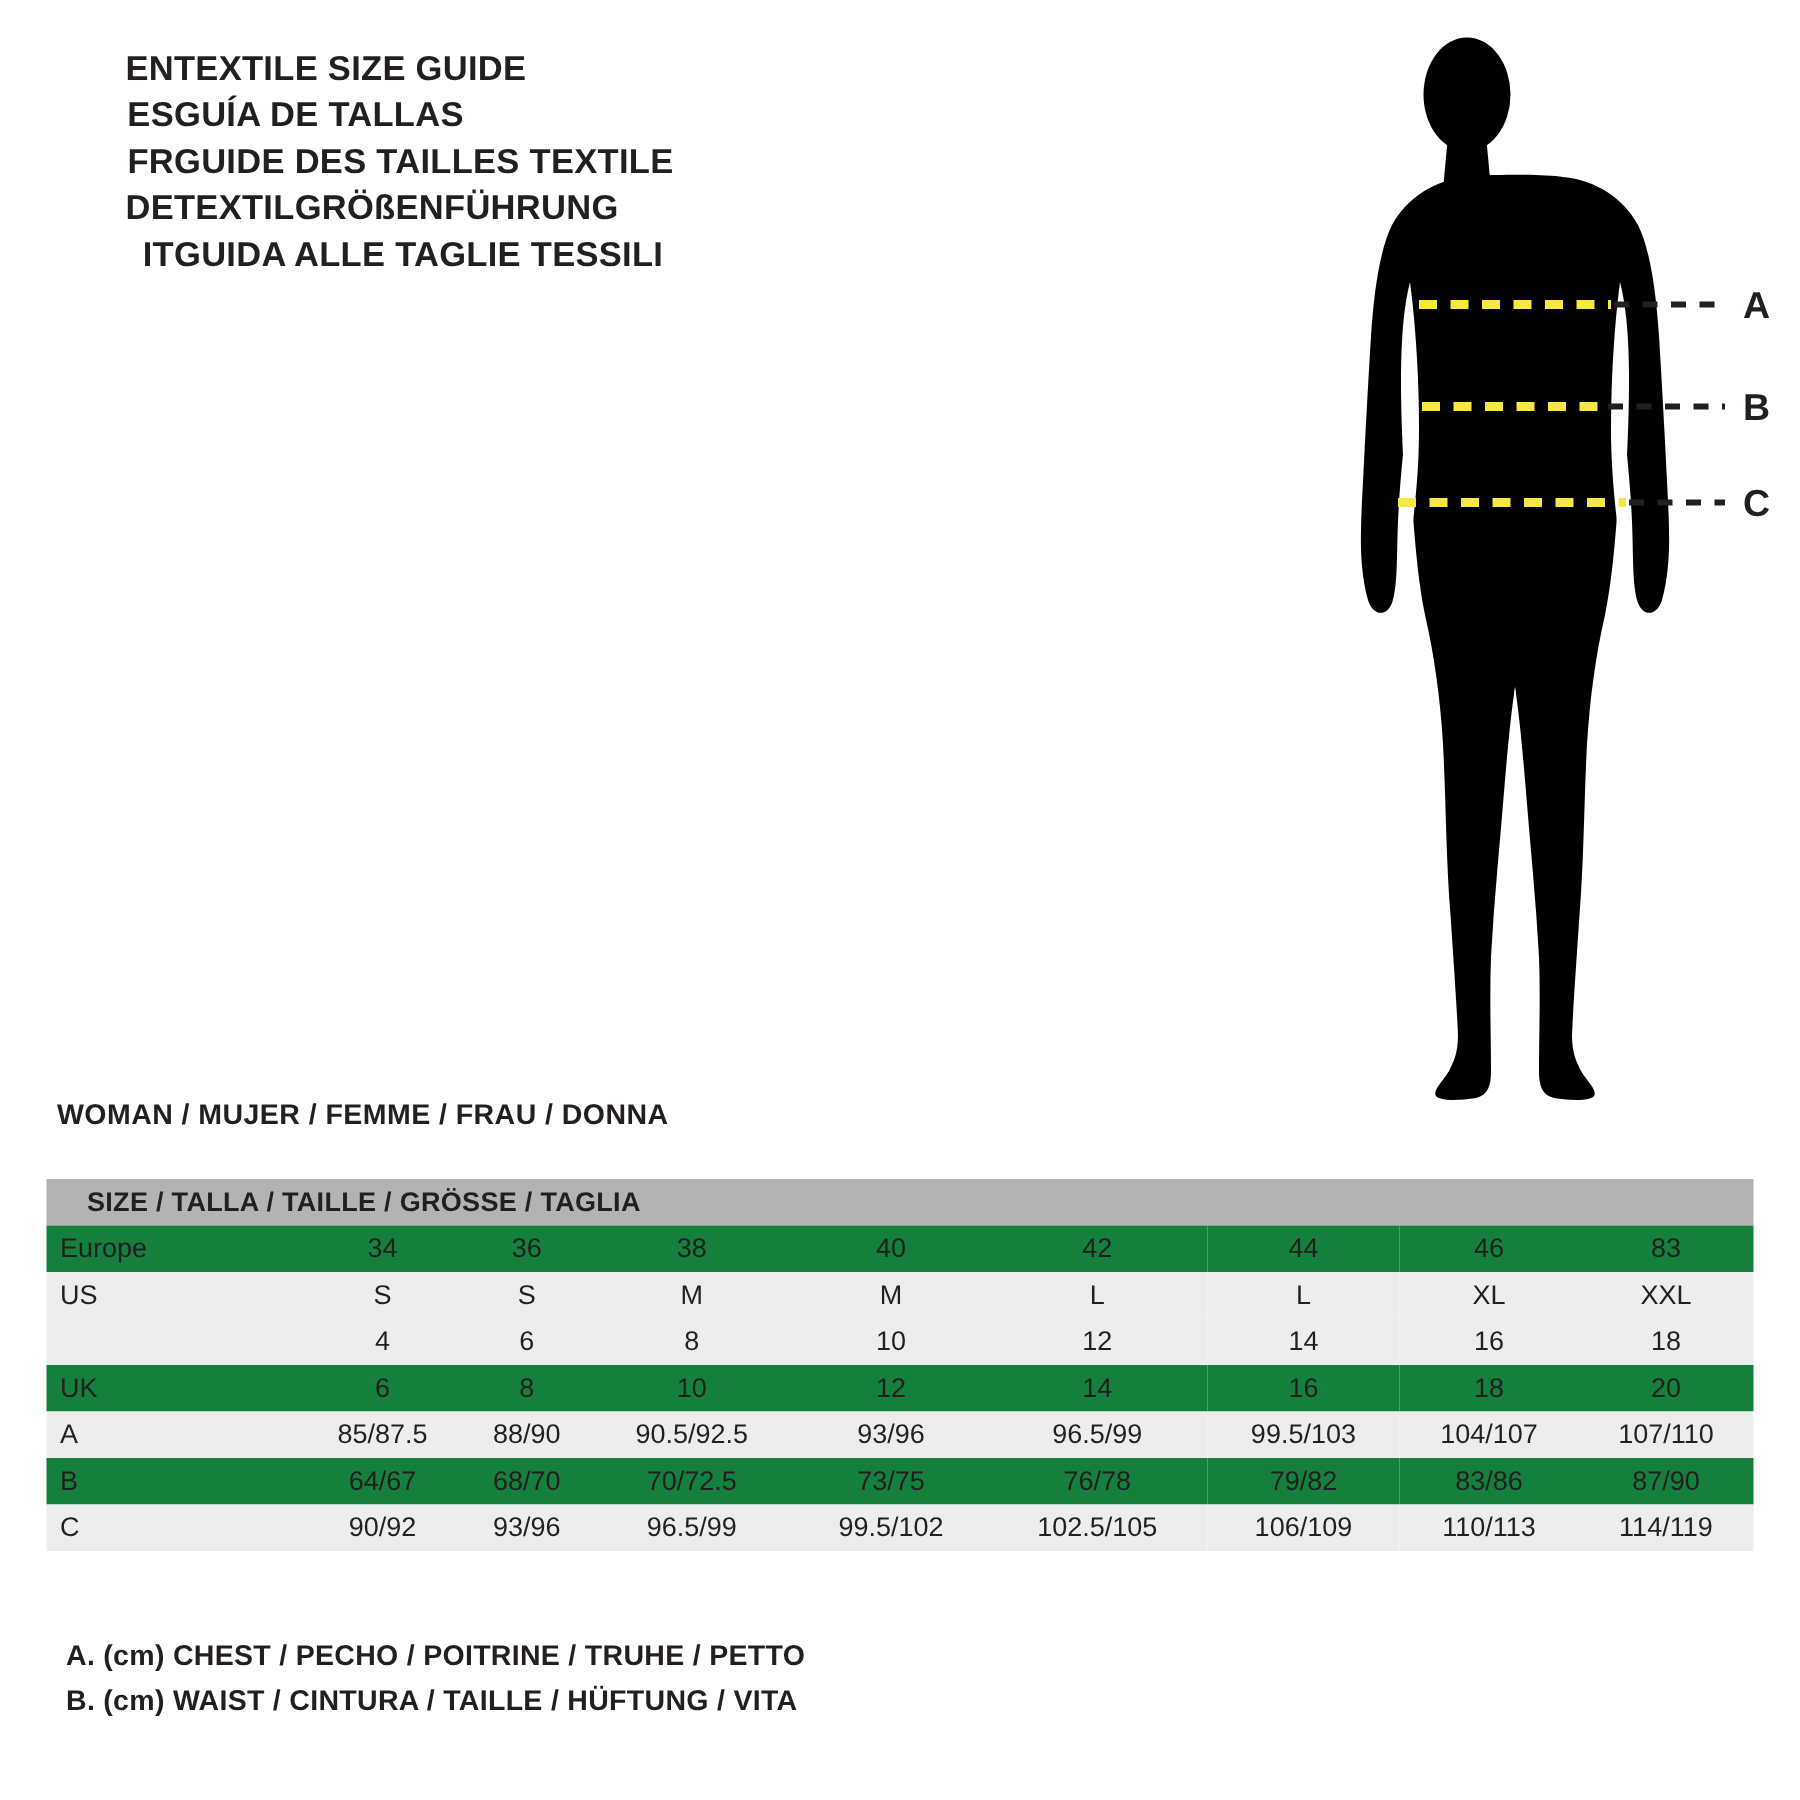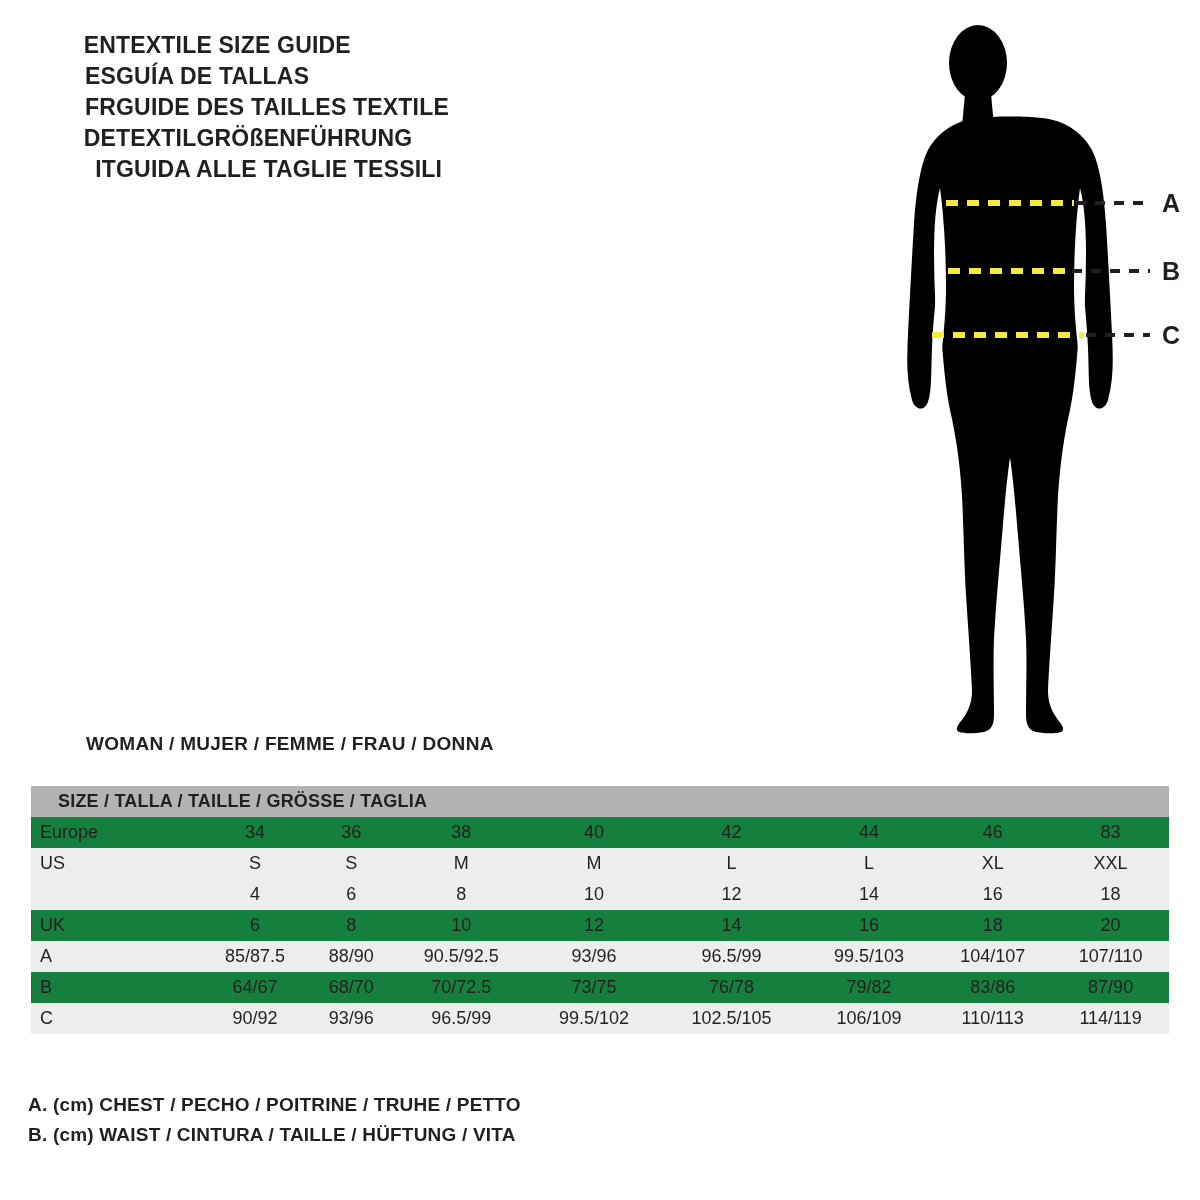--- a/index.html
+++ b/index.html
@@ -53,21 +53,20 @@
   }
 
   
   .section-caption {
     position: absolute;
     left: 38px;
     top: 733px;
     font-size: 19px;
     font-weight: bold;
     letter-spacing: 0.3px;
-    margin-left: 48px;
   }
 
   
   .size-table {
     position: absolute;
     left: 31px;
     top: 786px;
     width: 1138px;
     border-collapse: collapse;
     font-size: 18px;
@@ -90,21 +89,21 @@
     text-align: left;
     padding-left: 27px;
     letter-spacing: 0.2px;
   }
   tr.shade td { background: #ededed; }
   tr.plain td { background: #15803d; }
 
   
   .footnotes {
     position: absolute;
-    left: 28px;
+    left: 44px;
     top: 1090px;
     font-size: 19px;
     font-weight: bold;
     letter-spacing: 0.2px;
   }
   .footnotes div {
     height: 30px;
     line-height: 30px;
     white-space: nowrap;
   }

